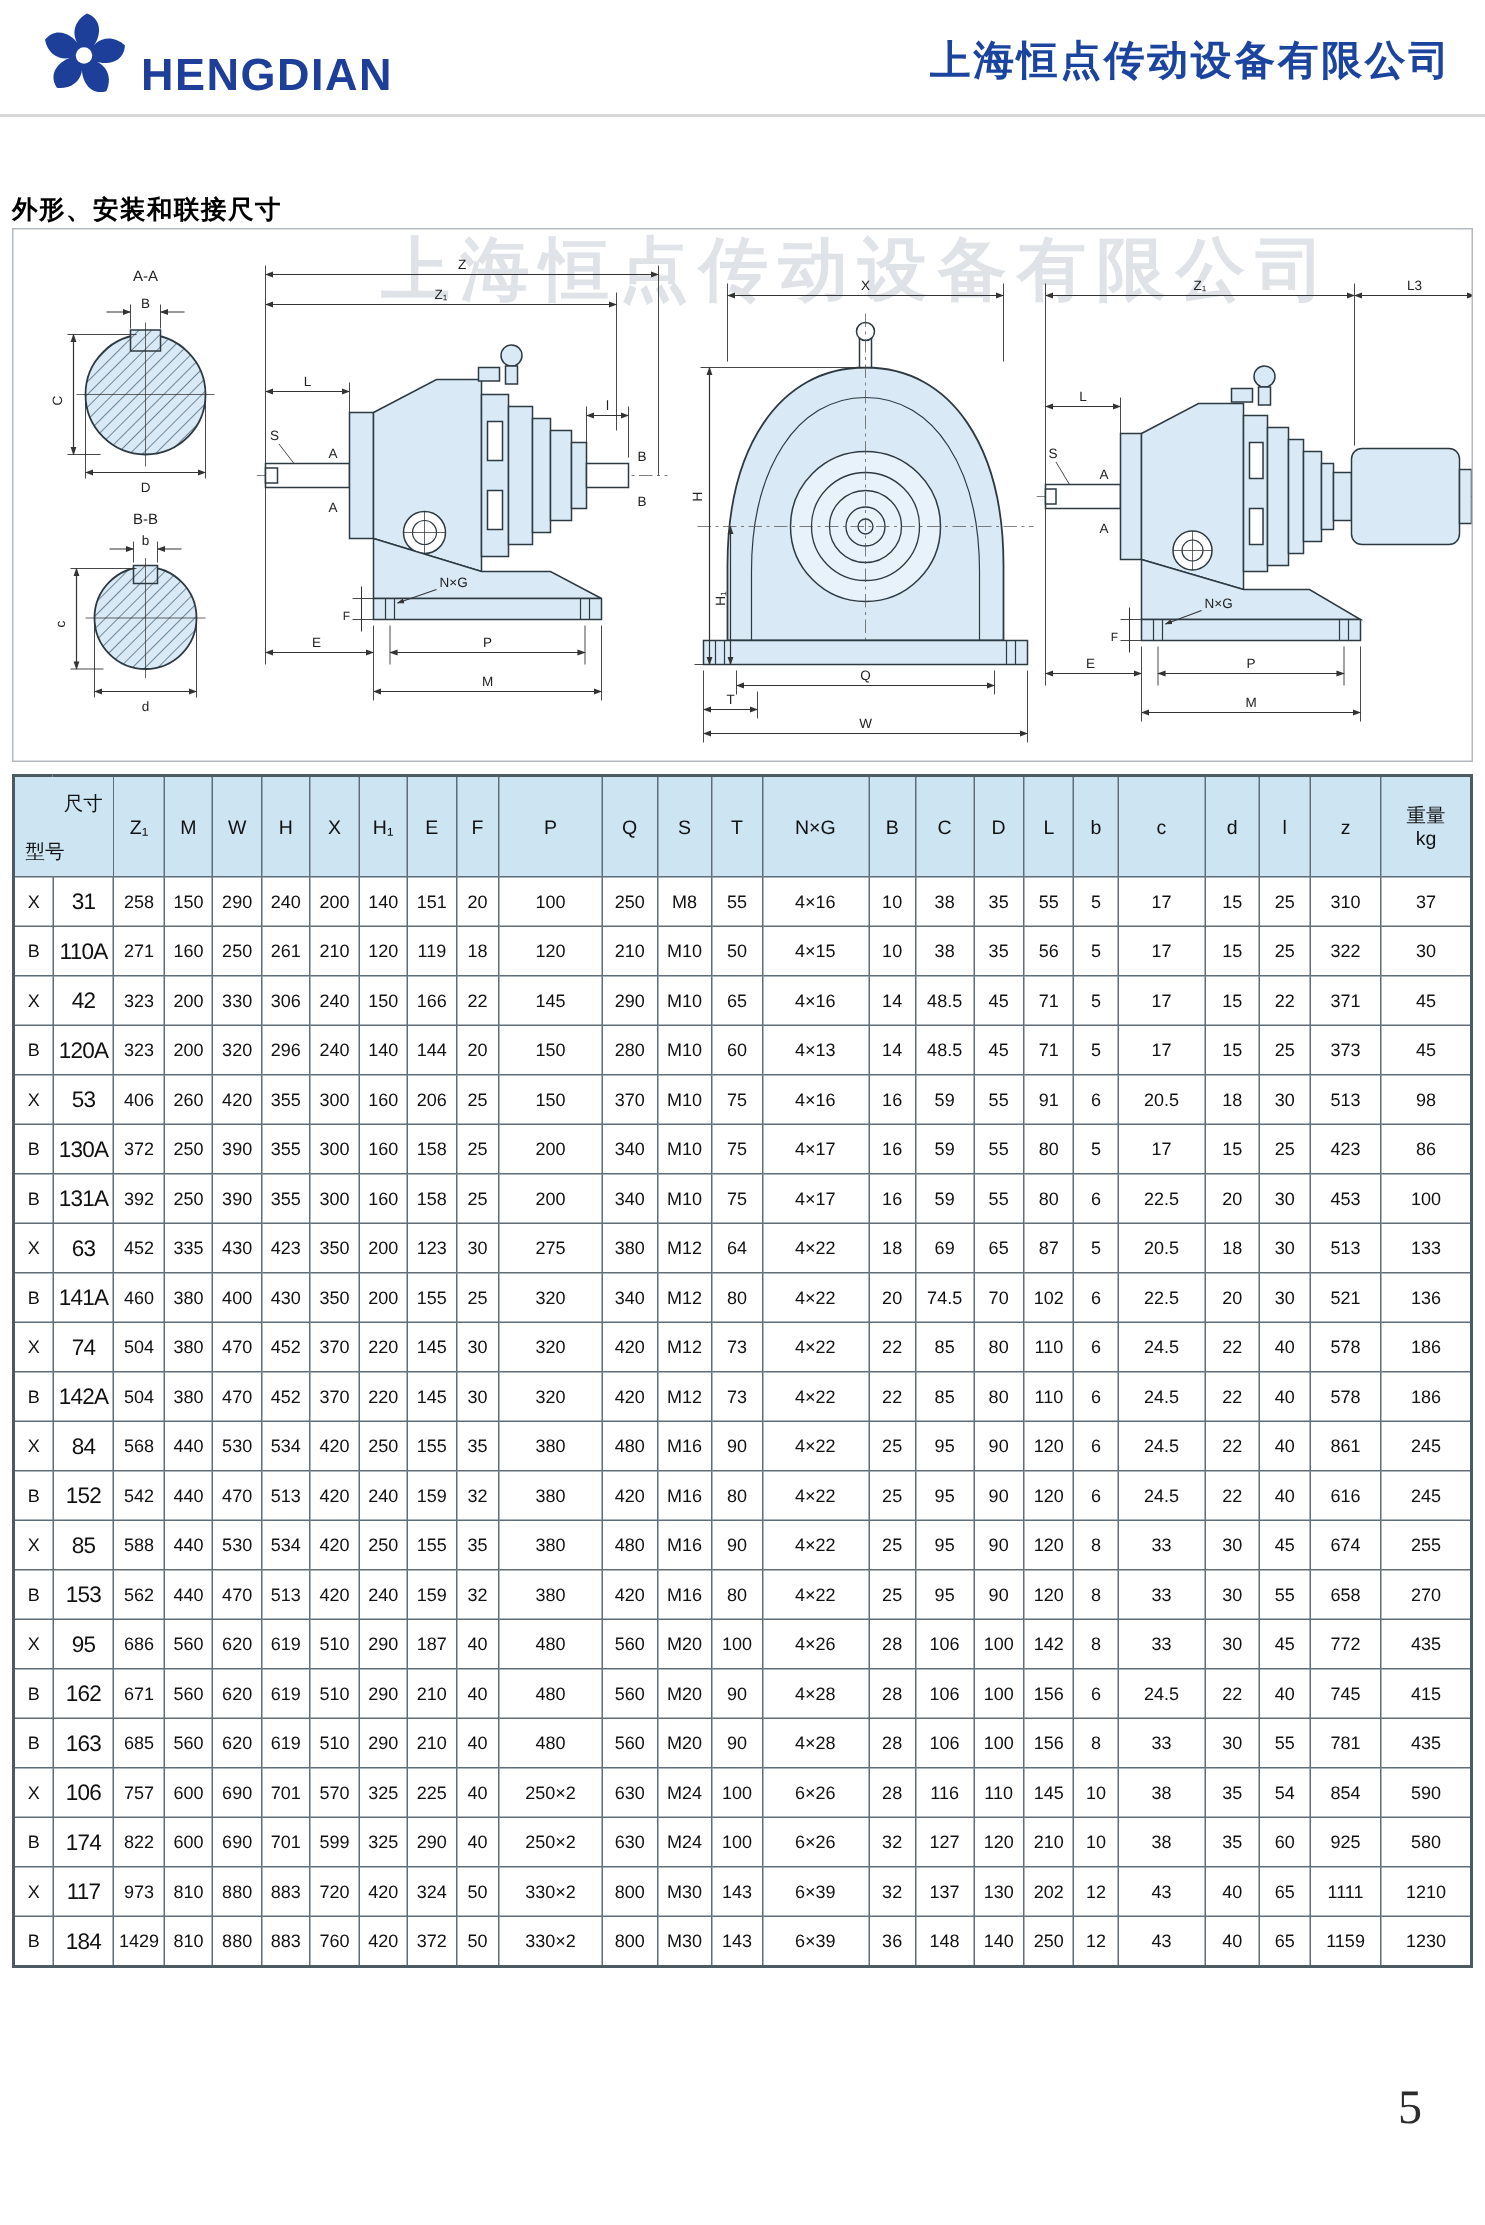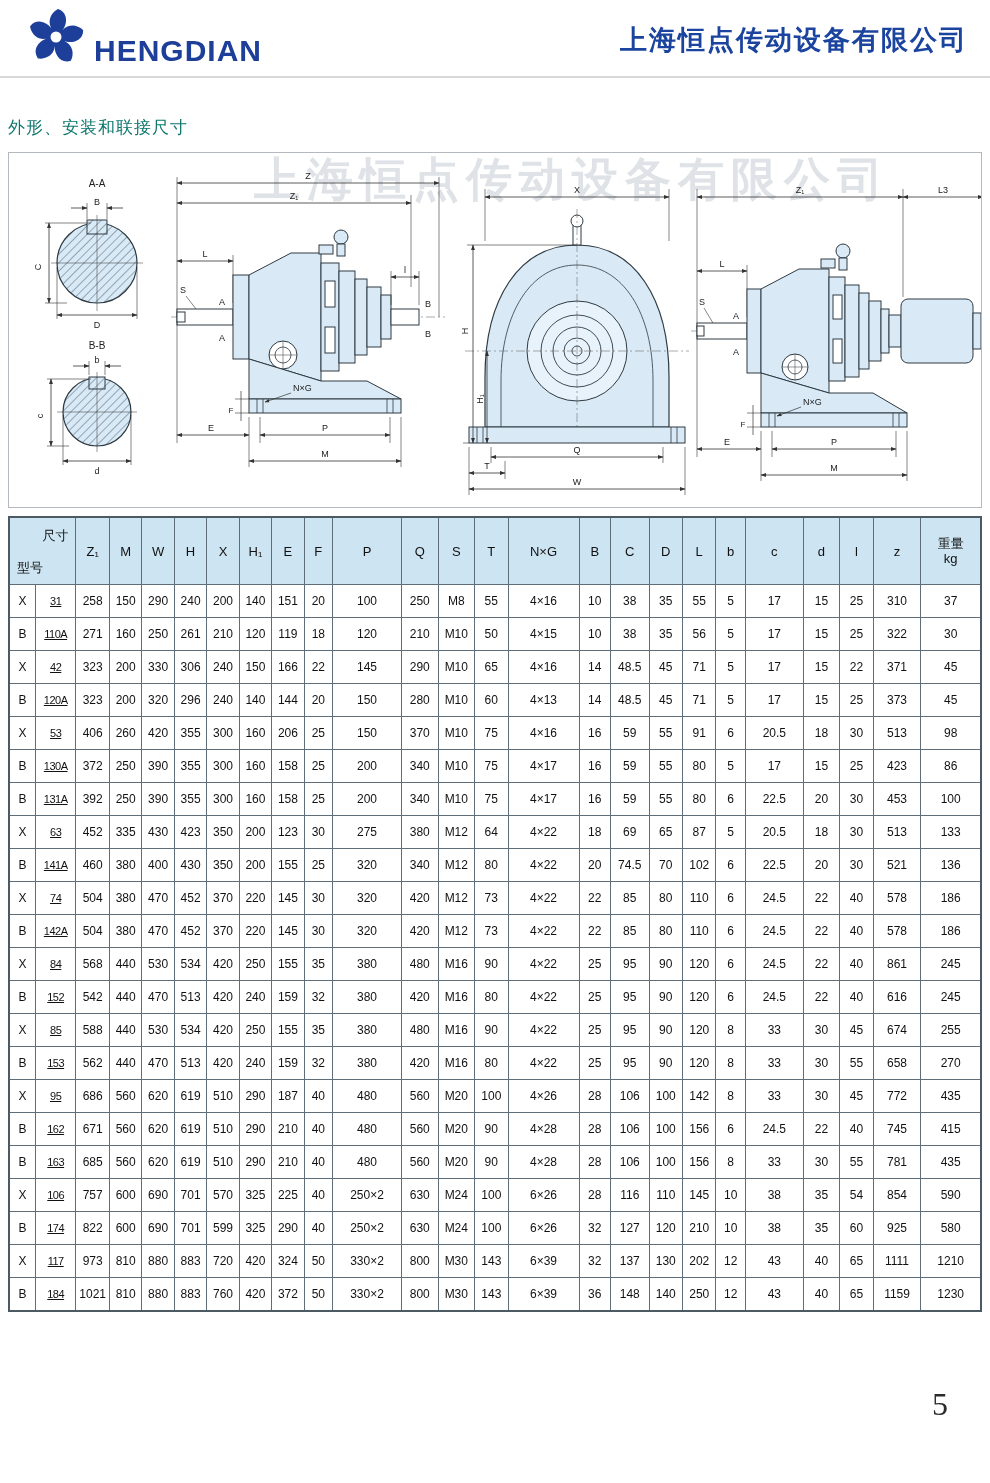--- a/index.html
+++ b/index.html
@@ -7,41 +7,41 @@
         font-family:"Liberation Sans","DejaVu Sans",sans-serif;color:#111;}
 
   
   .hdr{position:absolute;left:0;top:0;width:100%;height:76px;border-bottom:2px solid #d8d8d8;}
   .logo-wrap{position:absolute;left:28px;top:6px;display:flex;align-items:flex-end;gap:10px;}
   .logo-text{font-size:30px;font-weight:bold;color:#1d3e99;letter-spacing:1px;}
   .company{position:absolute;right:22px;top:22px;font-size:27px;font-weight:bold;color:#1b449e;
            font-family:"Liberation Serif","DejaVu Serif",serif;letter-spacing:2px;}
 
   
-  .sec-title{position:absolute;left:8px;top:116px;font-size:17px;font-weight:normal;color:#0f766e;letter-spacing:1px;}
+  .sec-title{position:absolute;left:8px;top:128px;font-size:17px;font-weight:bold;color:#000000;letter-spacing:1px;}
 
   
   .panel{position:absolute;left:8px;top:152px;width:972px;height:354px;border:1px solid #b3b9bf;
          background:#fff;overflow:hidden;}
   .watermark{position:absolute;left:245px;top:-4px;font-size:46px;font-weight:bold;color:#c6ccd3;
              opacity:.55;letter-spacing:7px;white-space:nowrap;pointer-events:none;
              font-family:"Liberation Serif","DejaVu Serif",serif;}
   .dwg{position:absolute;}
   .dwg text{font-family:"Liberation Sans","DejaVu Sans",sans-serif;fill:#222;}
 
   
   table.dim{position:absolute;left:8px;top:516px;width:974px;border-collapse:collapse;table-layout:fixed;
             font-size:12px;}
   table.dim th,table.dim td{border:1px solid #5e6d78;text-align:center;vertical-align:middle;padding:0;}
   table.dim{border:2px solid #4c5a64;}
   table.dim thead th{background:#cde4f2;font-weight:normal;}
   .grp-row th{height:52px;font-size:14px;letter-spacing:1px;}
   .col-row th{height:66px;font-size:13px;}
   td{height:32px;background:#fff;}
-  td.code{font-size:11px;letter-spacing:-0.5px;text-decoration:underline;}
+  td.code{font-size:15px;letter-spacing:-0.5px;}
   .corner{position:relative;background-image:linear-gradient(to bottom right,
           transparent calc(50% - 0.7px), #5e6d78 calc(50% - 0.7px), #5e6d78 calc(50% + 0.7px),
           transparent calc(50% + 0.7px));margin-left:24px;}
   .corner .c-top{position:absolute;top:9px;right:7px;font-size:13px;}
   .corner .c-bot{position:absolute;bottom:7px;left:7px;font-size:13px;}
   .wt-h div{line-height:15px;font-size:13px;}
 
   
   .pageno{position:absolute;right:42px;top:1386px;font-size:32px;color:#2b2b2b;
           font-family:"Liberation Serif","DejaVu Serif",serif;}
@@ -936,21 +936,21 @@
           <td>12</td>
           <td>43</td>
           <td>40</td>
           <td>65</td>
           <td>1111</td>
           <td>1210</td>
         </tr>
         <tr>
           <td>B</td>
           <td class="code">184</td>
-          <td>1021</td>
+          <td>1429</td>
           <td>810</td>
           <td>880</td>
           <td>883</td>
           <td>760</td>
           <td>420</td>
           <td>372</td>
           <td>50</td>
           <td>330×2</td>
           <td>800</td>
           <td>M30</td>

